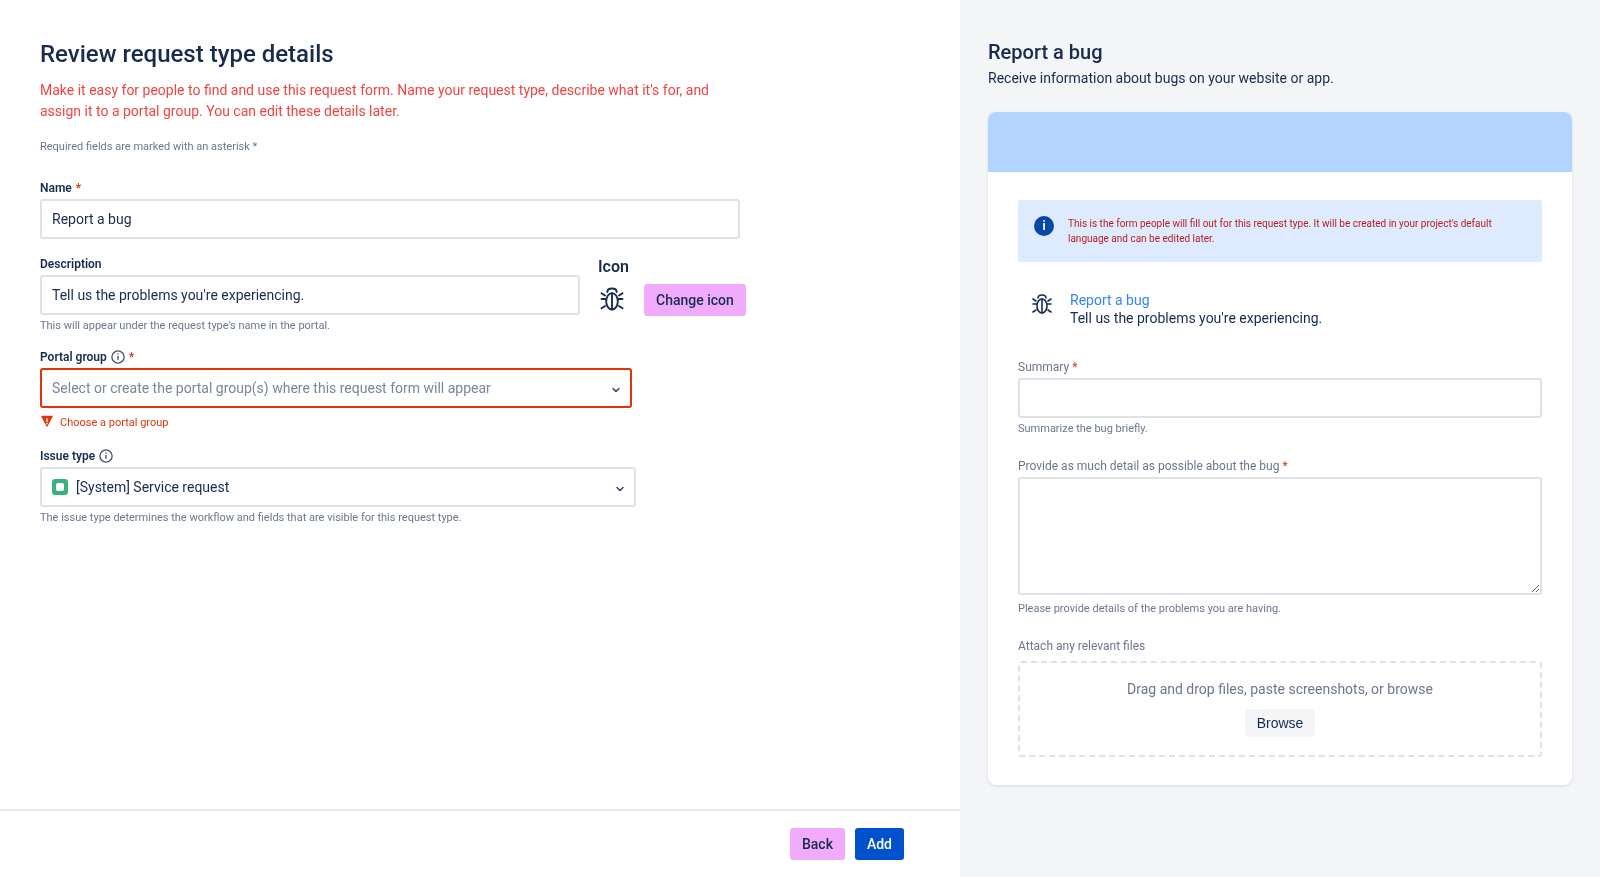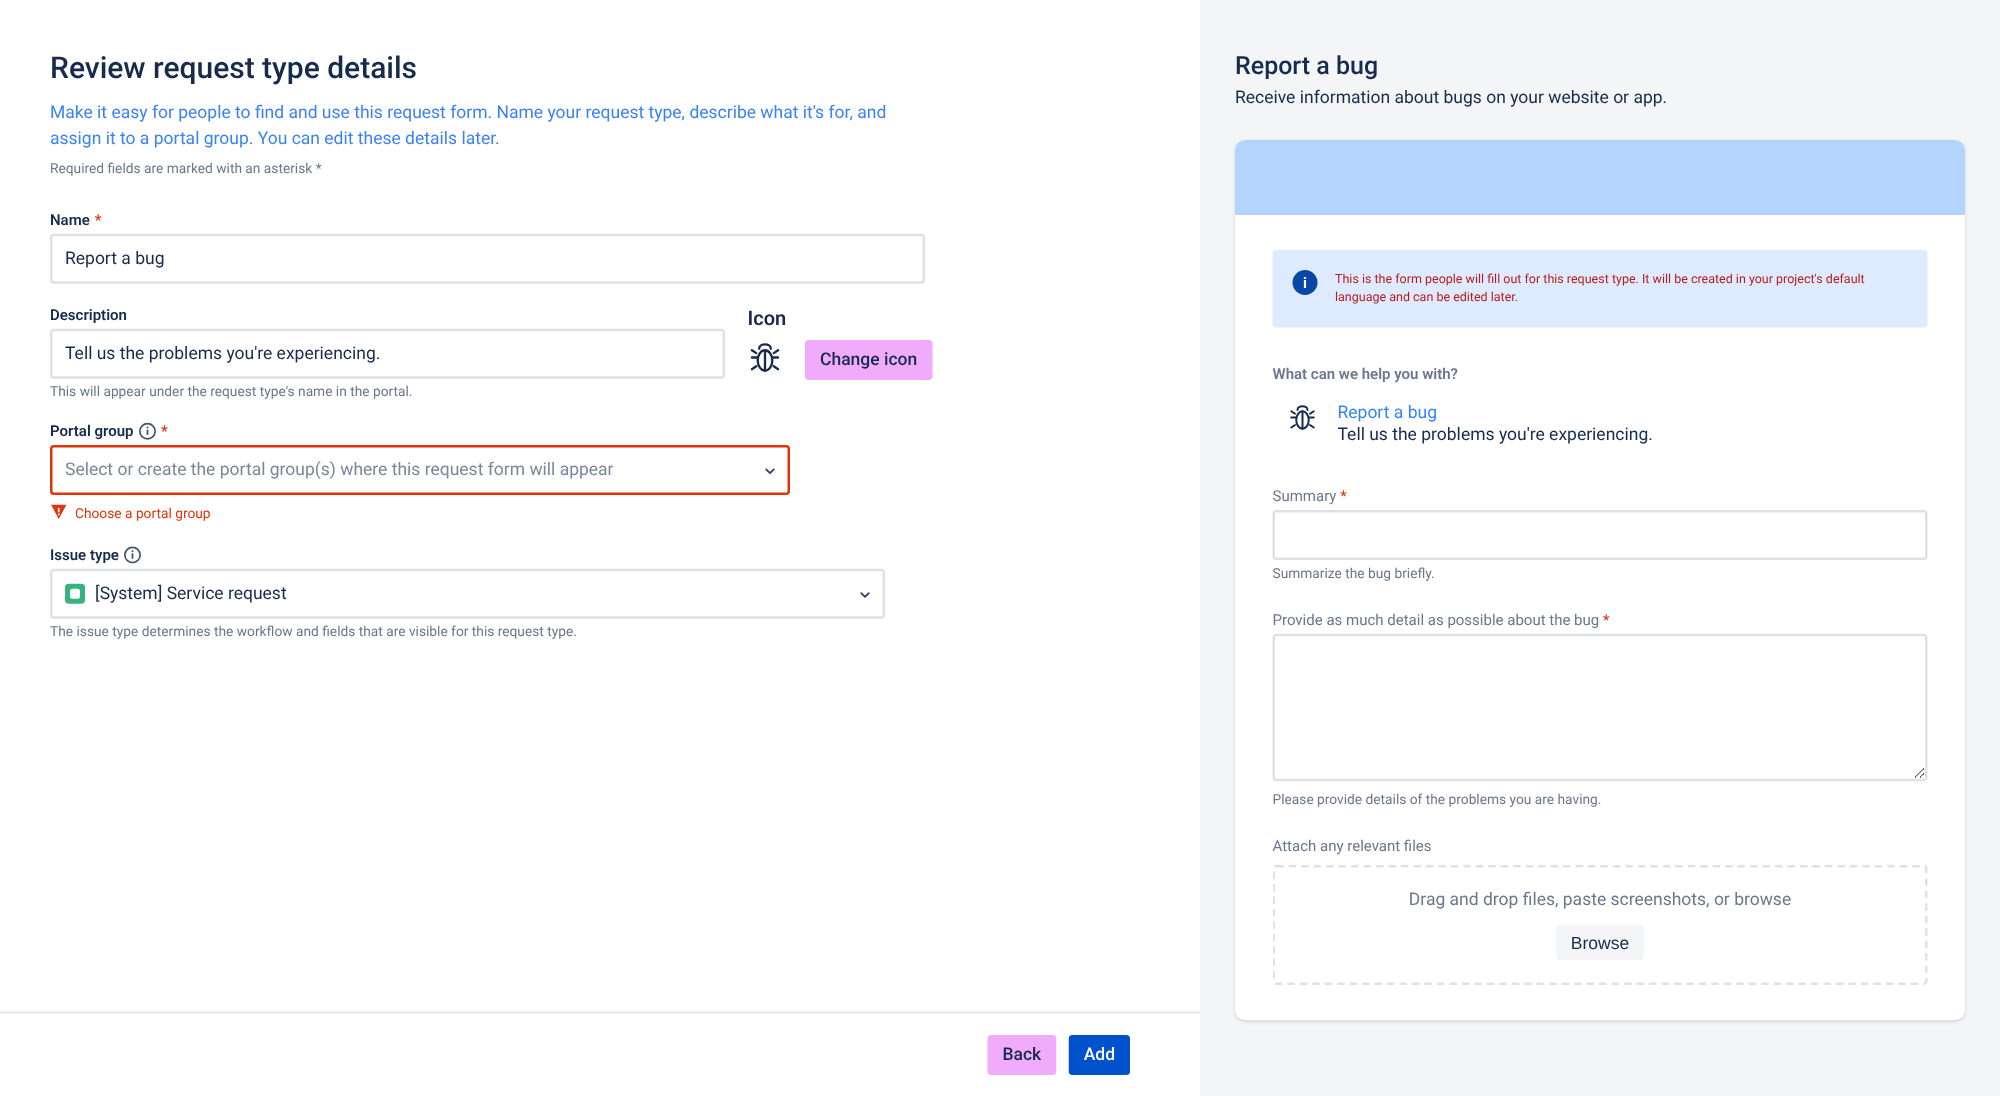--- a/index.html
+++ b/index.html
@@ -7,21 +7,21 @@
   font-family: -apple-system, BlinkMacSystemFont, "Segoe UI", Roboto, Helvetica, Arial, sans-serif;
   color: #172b4d;
   font-size: 14px;
   background: #ffffff;
 }
 .container { display: flex; width: 1600px; height: 877px; }
 .left-panel { width: 960px; padding: 40px 40px 0 40px; position: relative; }
 .right-panel { width: 640px; background: #f4f5f7; padding: 40px 28px 0 28px; overflow: hidden; }
 
 h1 { font-size: 24px; font-weight: 500; color: #172b4d; margin-bottom: 12px; }
-.subtitle { color: #3b82f6; font-size: 14px; line-height: 1.5; margin-bottom: 6px; max-width: 700px; }
+.subtitle { color: #ef4444; font-size: 14px; line-height: 1.5; margin-bottom: 18px; max-width: 700px; }
 .required-note { font-size: 11px; color: #6b778c; margin-bottom: 28px; margin-top: 6px; }
 
 .field-label { font-size: 12px; font-weight: 600; color: #172b4d; margin-bottom: 4px; display: flex; align-items: center; gap: 4px; }
 .req { color: #de350b; }
 
 .text-input, .select-input {
   width: 100%;
   height: 40px;
   border: 2px solid #dfe1e6;
   border-radius: 3px;
@@ -36,21 +36,21 @@
 .error-message { font-size: 11px; color: #de350b; margin-top: 6px; display: flex; align-items: center; gap: 6px; }
 
 .name-field { width: 700px; margin-bottom: 18px; }
 .desc-row { display: flex; gap: 18px; align-items: flex-start; margin-bottom: 18px; }
 .desc-field { width: 540px; }
 .icon-col { }
 .icon-label { font-size: 16px; font-weight: 600; color: #172b4d; margin-bottom: 4px; }
 .icon-preview { display: flex; align-items: center; gap: 18px; margin-top: 4px; height: 40px; }
 
 .portal-field { width: 592px; margin-bottom: 18px; }
-.issue-field { width: 668px; margin-bottom: 18px; }
+.issue-field { width: 596px; margin-bottom: 18px; }
 
 .select-like {
   width: 100%;
   height: 40px;
   border: 2px solid #dfe1e6;
   border-radius: 3px;
   padding: 0 10px;
   display: flex;
   align-items: center;
   justify-content: space-between;
@@ -278,21 +278,20 @@
     <div class="rp-desc">Receive information about bugs on your website or app.</div>
 
     <div class="rp-card">
       <div class="rp-banner"></div>
       <div class="rp-content">
         <div class="info-banner">
           <div class="info-icon-wrap">i</div>
           <div class="info-text">This is the form people will fill out for this request type. It will be created in your project's default language and can be edited later.</div>
         </div>
 
-        <div class="prompt-label">What can we help you with?</div>
 
         <div class="rt-row">
           <span>
             <svg class="bug-svg-sm" viewBox="0 0 24 24" fill="none" stroke="#172b4d" stroke-width="1.6" stroke-linecap="round" stroke-linejoin="round">
               <ellipse cx="12" cy="14" rx="5" ry="7"></ellipse>
               <path d="M12 7v14"></path>
               <path d="M8 6c0-2 2-3 4-3s4 1 4 3"></path>
               <path d="M7 12H3"></path>
                 <path d="M17 12h4"></path>
               <path d="M6 18l-3 2"></path>

